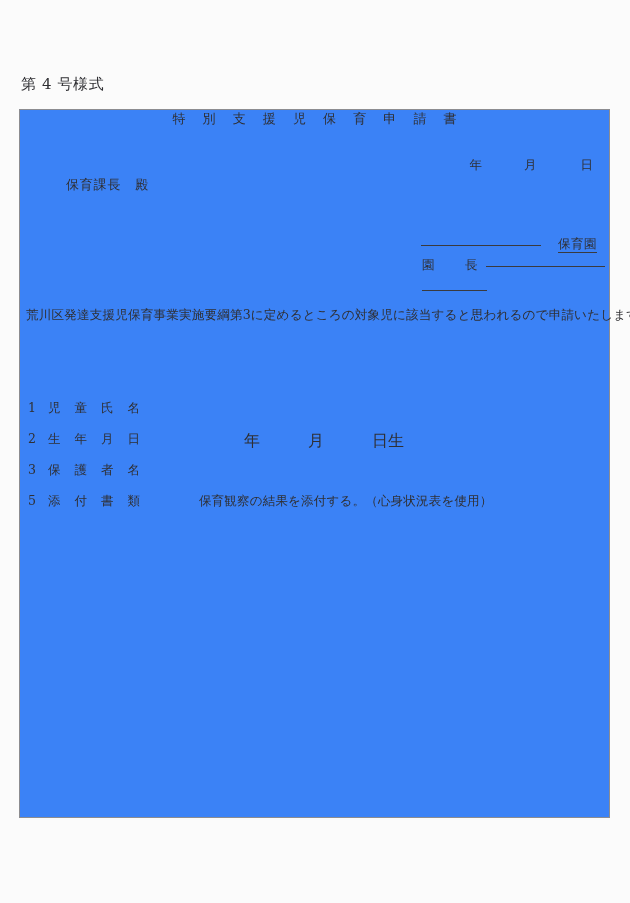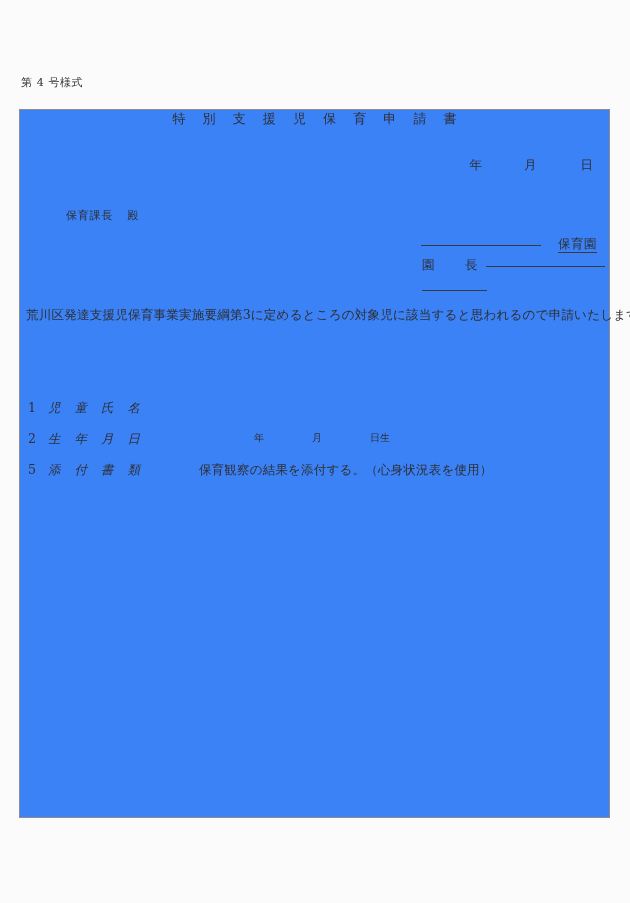--- a/index.html
+++ b/index.html
@@ -14,21 +14,21 @@
     color: #2f2f33;
     position: relative;
     overflow: hidden;
   }
 
   
   .form-number {
     position: absolute;
     left: 21px;
     top: 75px;
-    font-size: 11px;
+    font-size: 15px;
     letter-spacing: 0.6px;
     white-space: nowrap;
   }
 
   
   .sheet {
     position: absolute;
     left: 19px;
     top: 109px;
     width: 591px;
@@ -66,22 +66,22 @@
     white-space: nowrap;
   }
   .date-line .unit { display: inline-block; }
   .date-line .gap-y { display: inline-block; width: 42px; }
   .date-line .gap-m { display: inline-block; width: 44px; }
 
   
   .addressee {
     position: absolute;
     left: 46px;
-    top: 98px;
-    font-size: 11px;
+    top: 66px;
+    font-size: 13px;
     letter-spacing: 0.8px;
     white-space: nowrap;
   }
   .addressee .spacer { display: inline-block; width: 14px; }
 
   
   .sig-en {
     position: absolute;
     right: 12px;
     top: 126px;
@@ -145,34 +145,33 @@
     white-space: nowrap;
   }
   .field-num {
     display: inline-block;
     width: 20px;
     text-align: left;
   }
   .field-label {
     display: inline-block;
     letter-spacing: 5px;
-    font-style: italic;
   }
   .field-label.gapwide {
     letter-spacing: 0;
   }
   .field-note {
     display: inline-block;
     letter-spacing: 0.2px;
   }
   .birth-date {
     position: absolute;
-    left: 226px;
+    left: 216px;
     top: 0;
-    font-size: 10px;
+    font-size: 16px;
     white-space: nowrap;
   }
   .birth-date .gap-y { display: inline-block; width: 48px; }
   .birth-date .gap-m { display: inline-block; width: 48px; }
   .note-offset { display: inline-block; width: 54px; }
 </style>
 </head>
 <body>
 
 <div class="form-number">第 4 号様式</div>
@@ -206,20 +205,23 @@
         <span class="field-num">1</span><span class="field-label">児 童 氏 名</span>
       </div>
 
       <div class="field-row">
         <span class="field-num">2</span><span class="field-label">生 年 月 日</span>
         <span class="birth-date">
           <span>年</span><span class="gap-y"></span><span>月</span><span class="gap-m"></span><span>日生</span>
         </span>
       </div>
 
+      <div class="field-row">
+        <span class="field-num">3</span><span class="field-label">保 護 者 名</span>
+      </div>
 
 
       <div class="field-row">
         <span class="field-num">5</span><span class="field-label">添 付 書 類</span><span class="note-offset"></span><span class="field-note">保育観察の結果を添付する。（心身状況表を使用）</span>
       </div>
 
 
     </div>
 
   </div>

